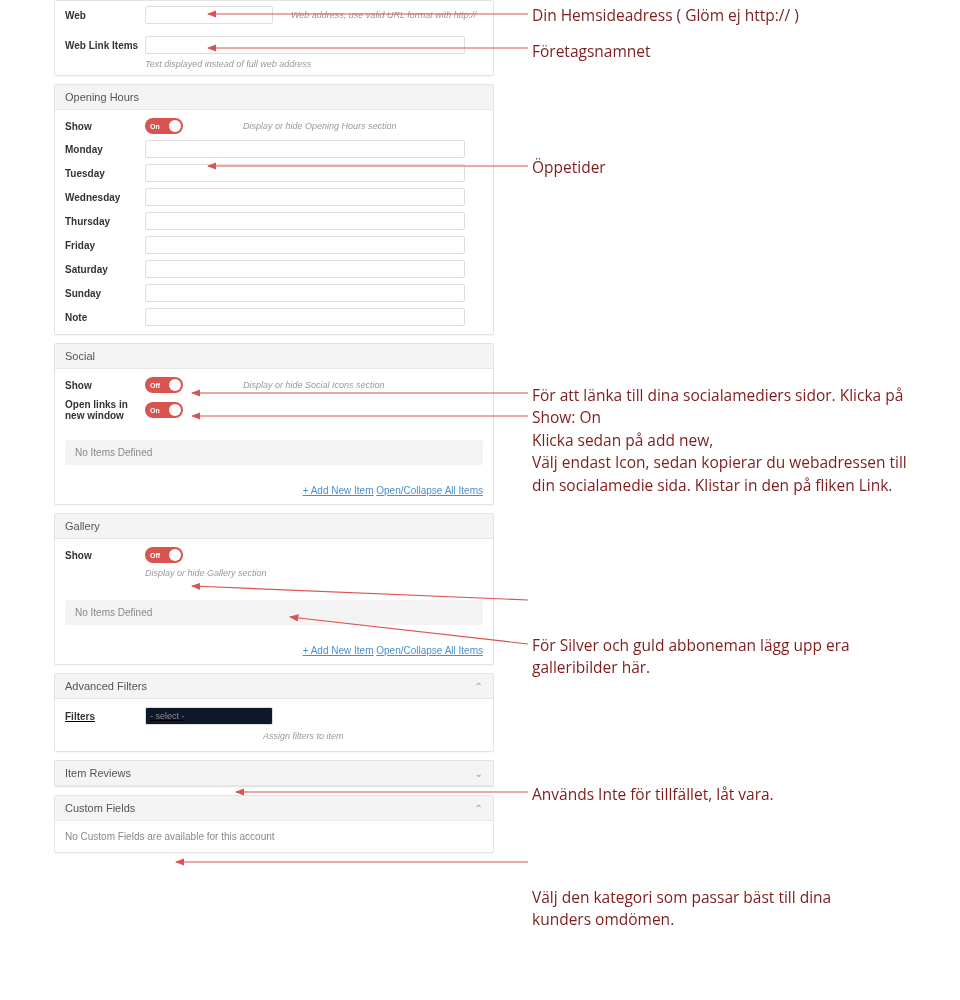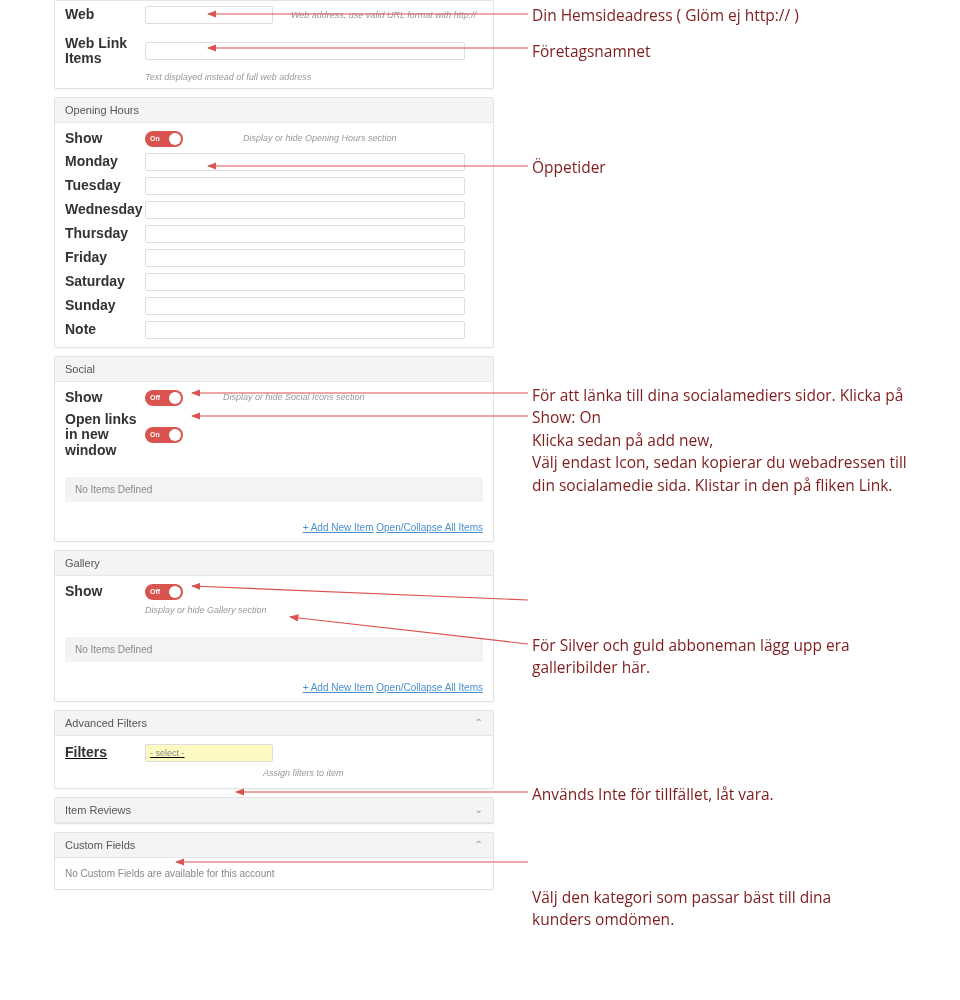--- a/index.html
+++ b/index.html
@@ -39,21 +39,21 @@
     color: #999;
     font-size: 10px;
   }
   .row {
     display: flex;
     align-items: center;
     padding: 3px 10px;
   }
   .label {
     width: 80px;
-    font-size: 14px;
+    font-size: 10px;
     font-weight: bold;
     color: #333;
     line-height: 1.1;
   }
   .input {
     flex: 0 0 128px;
     height: 18px;
     border: 1px solid #ddd;
     border-radius: 2px;
     background: #fff;
@@ -119,21 +119,21 @@
   .link-blue {
     color: #4a8fd1;
     text-decoration: underline;
     cursor: pointer;
   }
   .select-box {
     flex: 0 0 128px;
     height: 18px;
     border: 1px solid #ddd;
     border-radius: 2px;
-    background: #fef9c3;
+    background: #0f172a;
     font-size: 9px;
     color: #888;
     padding: 2px 4px;
     display: flex;
     align-items: center;
   }
   .plain-text {
     padding: 10px;
     font-size: 10px;
     color: #888;
@@ -223,21 +223,21 @@
   <div class="card">
     <div class="section-header">
       <span>Social</span>
     </div>
     <div class="row" style="padding-top:8px;">
       <div class="label">Show</div>
       <div class="toggle toggle-off">
         <span class="toggle-text">Off</span>
         <span class="toggle-knob"></span>
       </div>
-      <div class="help" style="margin-left:40px;font-style:italic;">Display or hide Social Icons section</div>
+      <div class="help" style="margin-left:60px;font-style:italic;">Display or hide Social Icons section</div>
     </div>
     <div class="row">
       <div class="label">Open links in new window</div>
       <div class="toggle toggle-on">
         <span class="toggle-text">On</span>
         <span class="toggle-knob"></span>
       </div>
     </div>
     <div class="no-items">No Items Defined</div>
     <div class="link-row">

